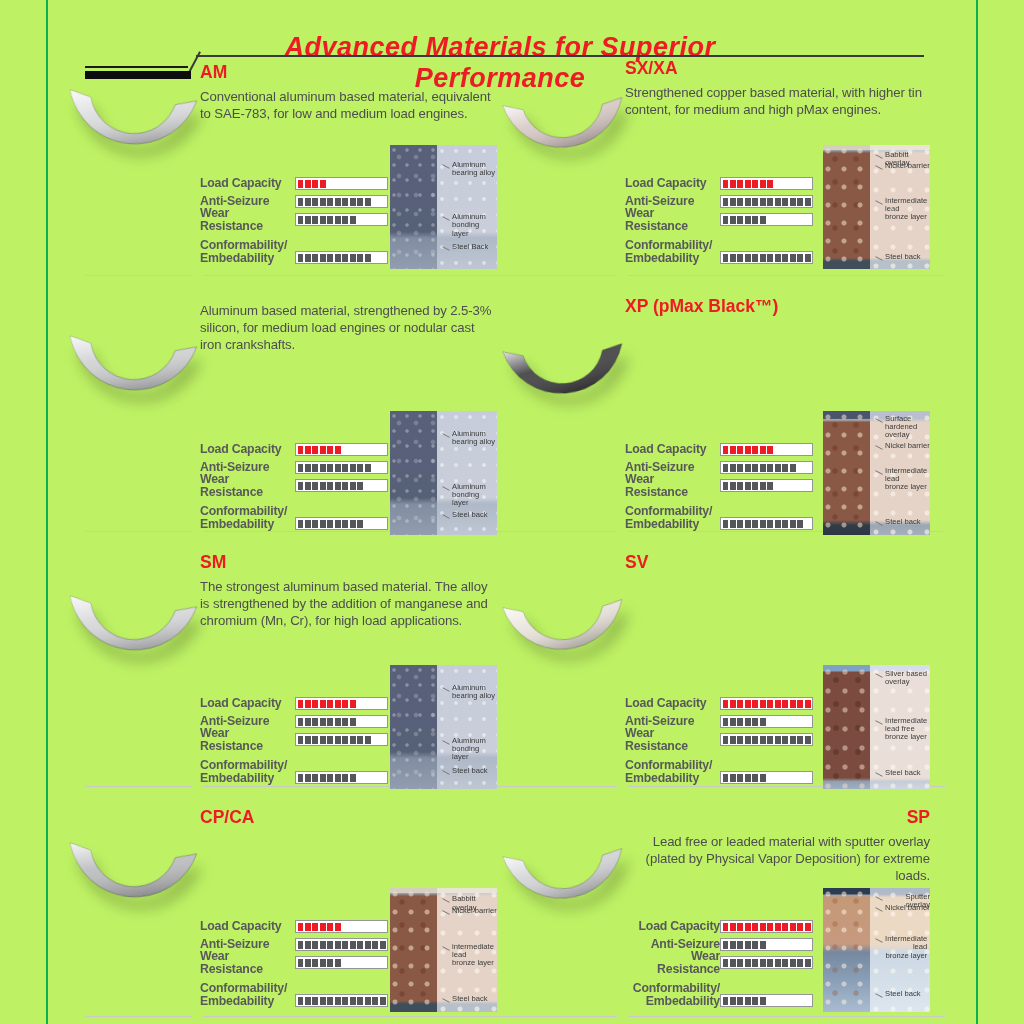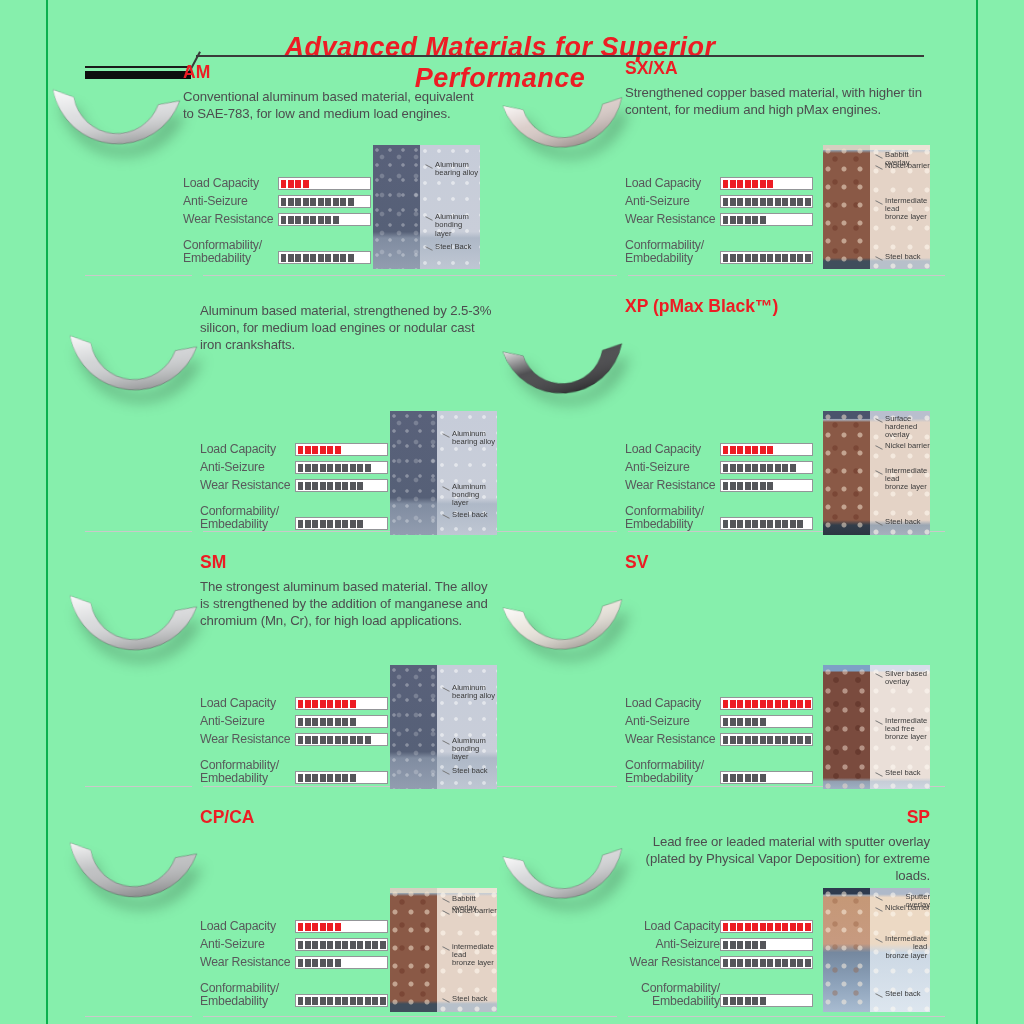--- a/index.html
+++ b/index.html
@@ -1,37 +1,37 @@
 <!DOCTYPE html>
 <html><head>
 <meta charset="utf-8">
 <style>
   html,body{margin:0;padding:0;background:#fff;}
-  #page{position:relative;width:1024px;height:1024px;background:#86efac;overflow:hidden;
+  #page{position:relative;width:1024px;height:1024px;background:#bef264;overflow:hidden;
         font-family:"Liberation Sans","DejaVu Sans",sans-serif;}
   .frame{position:absolute;top:0;bottom:0;width:2px;background:#0cb04e;}
   .frame.left{left:46px;} .frame.right{left:976px;}
   .page-title{position:absolute;left:200px;top:14px;width:600px;text-align:center;
       font-size:27px;font-weight:bold;font-style:italic;letter-spacing:.5px;color:#ed1c24;}
   .rule-long{position:absolute;left:196px;top:55px;width:728px;height:2px;background:#3a3a3a;}
   .rule-slash{position:absolute;left:178px;top:64px;width:30px;height:2px;background:#3a3a3a;transform:rotate(-62deg);}
   .rule-thin{position:absolute;left:85px;top:66px;width:103px;height:2px;background:#1a1a1a;}
   .rule-thick{position:absolute;left:85px;top:71px;width:106px;height:8px;background:#0d0d0d;}
   .hr{position:absolute;left:85px;width:860px;height:1px;
       background:linear-gradient(90deg,#c9c9c9 0 107px,transparent 107px 118px,#c9c9c9 118px 532px,transparent 532px 543px,#c9c9c9 543px 100%);}
 
   .card{position:absolute;display:flex;}
   .bearing-wrap{flex:none;display:flex;justify-content:center;}
   .shell{filter:drop-shadow(7px 12px 7px rgba(0,0,0,.22));}
   .content{flex:1;position:relative;}
   .m-title{margin:0;font-size:17.5px;font-weight:bold;color:#ed1c24;line-height:20px;}
   .m-desc{margin:6px 0 0 0;font-size:13.2px;line-height:17px;color:#4d4d4f;letter-spacing:-.1px;}
 
   .ratings{position:absolute;left:0;bottom:8px;width:188px;}
-  .rrow{display:flex;align-items:center;height:17px;margin-bottom:1px;}
+  .rrow{display:flex;align-items:center;height:17px;margin-bottom:1px;font-weight:bold;}
   .rrow.two{height:30px;align-items:flex-end;margin-top:7px;}
   .rlabel{width:95px;font-size:12.3px;color:#58595b;line-height:13px;letter-spacing:-.2px;}
   .rrow.two .rlabel{white-space:pre-line;}
   .bar{margin-left:auto;width:93px;height:13px;border:1px solid #939598;background:#fff;
        box-sizing:border-box;display:flex;padding:1.5px;}
   .rrow.two .bar{margin-bottom:1px;}
   .cell{flex:1;margin-right:1.6px;}
   .cell:last-child{margin-right:0;}
   .cell.on{background:#55565a;} .cell.on-red{background:#ed1c24;}
 
@@ -112,21 +112,21 @@
   <div class="rule-long"></div>
   <div class="rule-slash"></div>
   <div class="rule-thin"></div>
   <div class="rule-thick"></div>
 
   <div class="hr" style="top:275px"></div>
   <div class="hr" style="top:531px"></div>
   <div class="hr" style="top:786px"></div>
   <div class="hr" style="top:1016px"></div>
 
-  <section class="card" style="left: 43px; top: 58px; width: 437px; height: 216px;">
+  <section class="card" style="left: 60px; top: 58px; width: 437px; height: 216px;">
       <div class="bearing-wrap" style="width: 140px; padding-top: 26px; color: rgb(219, 220, 222);">
         <svg class="shell" width="128" height="102" viewBox="0 0 140 110" style="transform: rotate(5deg);">
           <path d="M0.5,11.4 A72,72 0 0 0 139.5,11.4 L116.4,17.6 A48,48 0 0 1 23.6,17.6 Z" fill="currentColor" stroke="rgba(0,0,0,.28)" stroke-width="1"></path>
           <path d="M0.5,11.4 A72,72 0 0 0 139.5,11.4 L116.4,17.6 A48,48 0 0 1 23.6,17.6 Z" fill="url(#sheenGrad)"></path>
         </svg>
       </div>
       <div class="content" style="padding-top: 4px;">
         <h3 class="m-title">AM</h3>
         <p class="m-desc">Conventional aluminum based material, equivalent to SAE-783, for low and medium load engines.</p>
         <div class="ratings">

